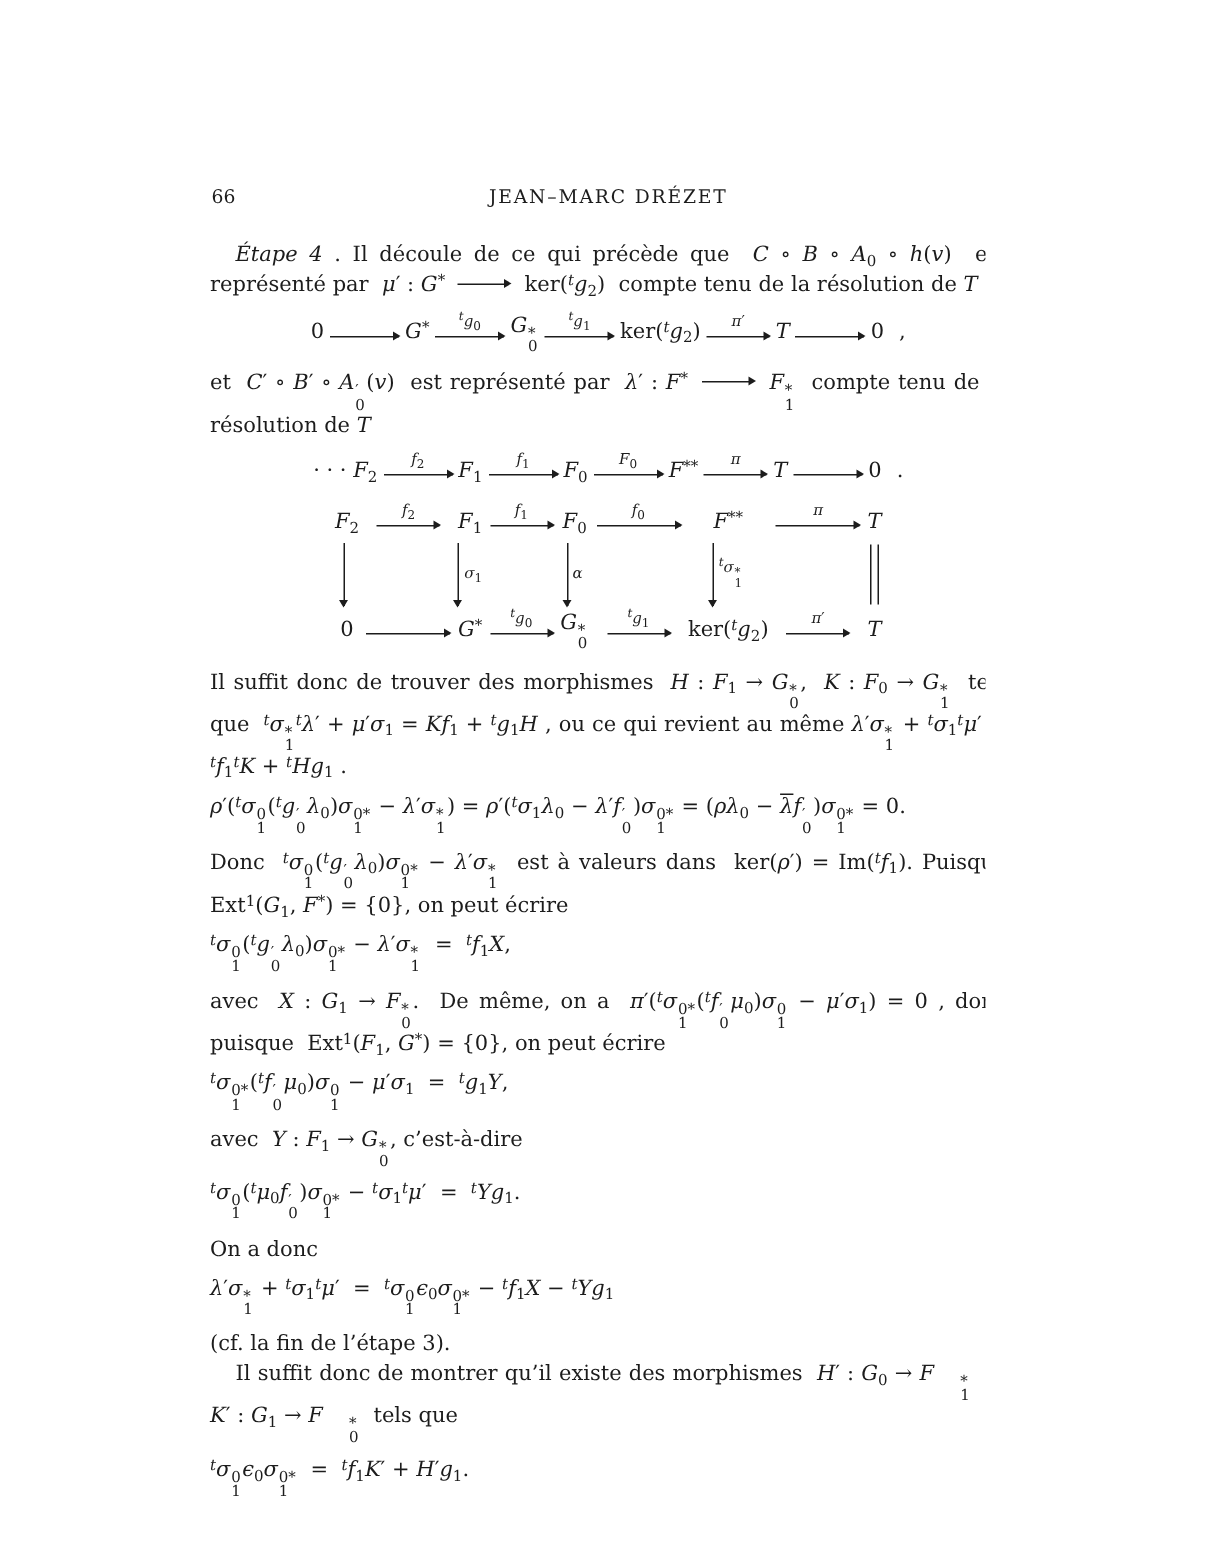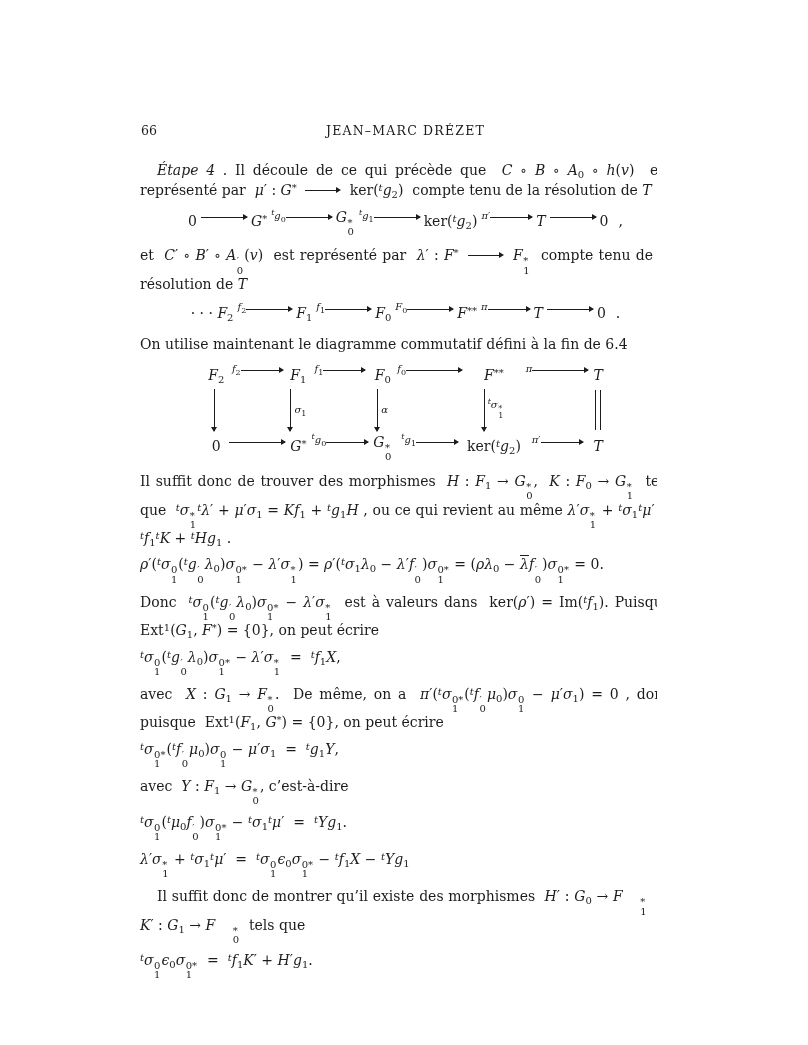--- a/index.html
+++ b/index.html
@@ -19,21 +19,21 @@
   .st{display:inline-flex;flex-direction:column;align-items:flex-start;font-size:10px;
       line-height:0.92;vertical-align:-4px;margin:0 1px 0 0.5px;}
   .st span{display:block;}
   .ov{text-decoration:overline;}
   
   .iarr{display:inline-block;position:relative;width:36px;height:9px;margin:0 4px;}
   .iarr::before{content:"";position:absolute;left:0;right:2px;top:4px;height:1px;background:#1c1c1c;}
   .iarr::after{content:"";position:absolute;right:0;top:1px;width:0;height:0;
       border-left:5px solid #1c1c1c;border-top:3.5px solid transparent;border-bottom:3.5px solid transparent;}
   
-  .larr{display:inline-flex;flex-direction:row;align-items:center;margin:0 3px;padding-bottom:9px;}
+  .larr{display:inline-flex;flex-direction:column;align-items:center;margin:0 3px;padding-bottom:9px;}
   .alab{font-size:10px;line-height:1;min-height:11px;margin-bottom:3px;white-space:nowrap;}
   .alab sup,.alab sub{font-size:8px;}
   .shaft{display:block;position:relative;width:46px;height:1px;background:#1c1c1c;}
   .shaft.w56{width:56px;}
   .shaft.w40{width:42px;}
   .shaft::after{content:"";position:absolute;right:-1px;top:-3px;width:0;height:0;
       border-left:5px solid #1c1c1c;border-top:3px solid transparent;border-bottom:3px solid transparent;}
   
   .display{text-align:left;margin:7px 0 9px;white-space:nowrap;}
   .seqrow{display:flex;justify-content:center;align-items:center;margin:8px 0 10px;white-space:nowrap;}
@@ -129,21 +129,20 @@
         </span>
       <span class="mnode"><i>T</i></span>
       <span class="larr">
           <span class="alab"></span>
           <span class="shaft"></span>
         </span>
       <span class="mnode">0</span>
       <span class="mnode tail">.</span>
     </div>
 
-    <p class="para">On utilise maintenant le diagramme commutatif défini à la fin de 6.4</p>
 
     <div class="diagram">
       <span class="dnode"><i>F</i><sub>2</sub></span>
       <span class="larr">
           <span class="alab"><i>f</i><sub>2</sub></span>
           <span class="shaft w40"></span>
         </span>
       <span class="dnode"><i>F</i><sub>1</sub></span>
       <span class="larr">
           <span class="alab"><i>f</i><sub>1</sub></span>
@@ -317,32 +316,34 @@
           <span>0</span>
           <span>1</span>
         </span>(<sup><i>t</i></sup><i>μ</i><sub>0</sub><i>f</i><span class="st">
           <span>′</span>
           <span>0</span>
         </span>)<i>σ</i><span class="st">
           <span>0*</span>
           <span>1</span>
         </span> − <sup><i>t</i></sup><i>σ</i><sub>1</sub><sup><i>t</i></sup><i>μ</i>′ &nbsp;=&nbsp; <sup><i>t</i></sup><i>Yg</i><sub>1</sub>.</div>
 
+    <p class="para">On a donc</p>
 
     <div class="display"><i>λ</i>′<i>σ</i><span class="st">
           <span>*</span>
           <span>1</span>
         </span> + <sup><i>t</i></sup><i>σ</i><sub>1</sub><sup><i>t</i></sup><i>μ</i>′ &nbsp;=&nbsp; <sup><i>t</i></sup><i>σ</i><span class="st">
           <span>0</span>
           <span>1</span>
         </span><i>ϵ</i><sub>0</sub><i>σ</i><span class="st">
           <span>0*</span>
           <span>1</span>
         </span> − <sup><i>t</i></sup><i>f</i><sub>1</sub><i>X</i> − <sup><i>t</i></sup><i>Yg</i><sub>1</sub></div>
 
+    <p class="para">(cf. la fin de l’étape 3).</p>
 
     <p class="para indent">Il suffit donc de montrer qu’il existe des morphismes&nbsp; <i>H</i>′ : <i>G</i><sub>0</sub> → <i>F</i><span class="st">
           <span>*</span>
           <span>1</span>
         </span>&nbsp; et <i>K</i>′ : <i>G</i><sub>1</sub> → <i>F</i><span class="st">
           <span>*</span>
           <span>0</span>
         </span>&nbsp; tels que</p>
 
     <div class="display"><sup><i>t</i></sup><i>σ</i><span class="st">

